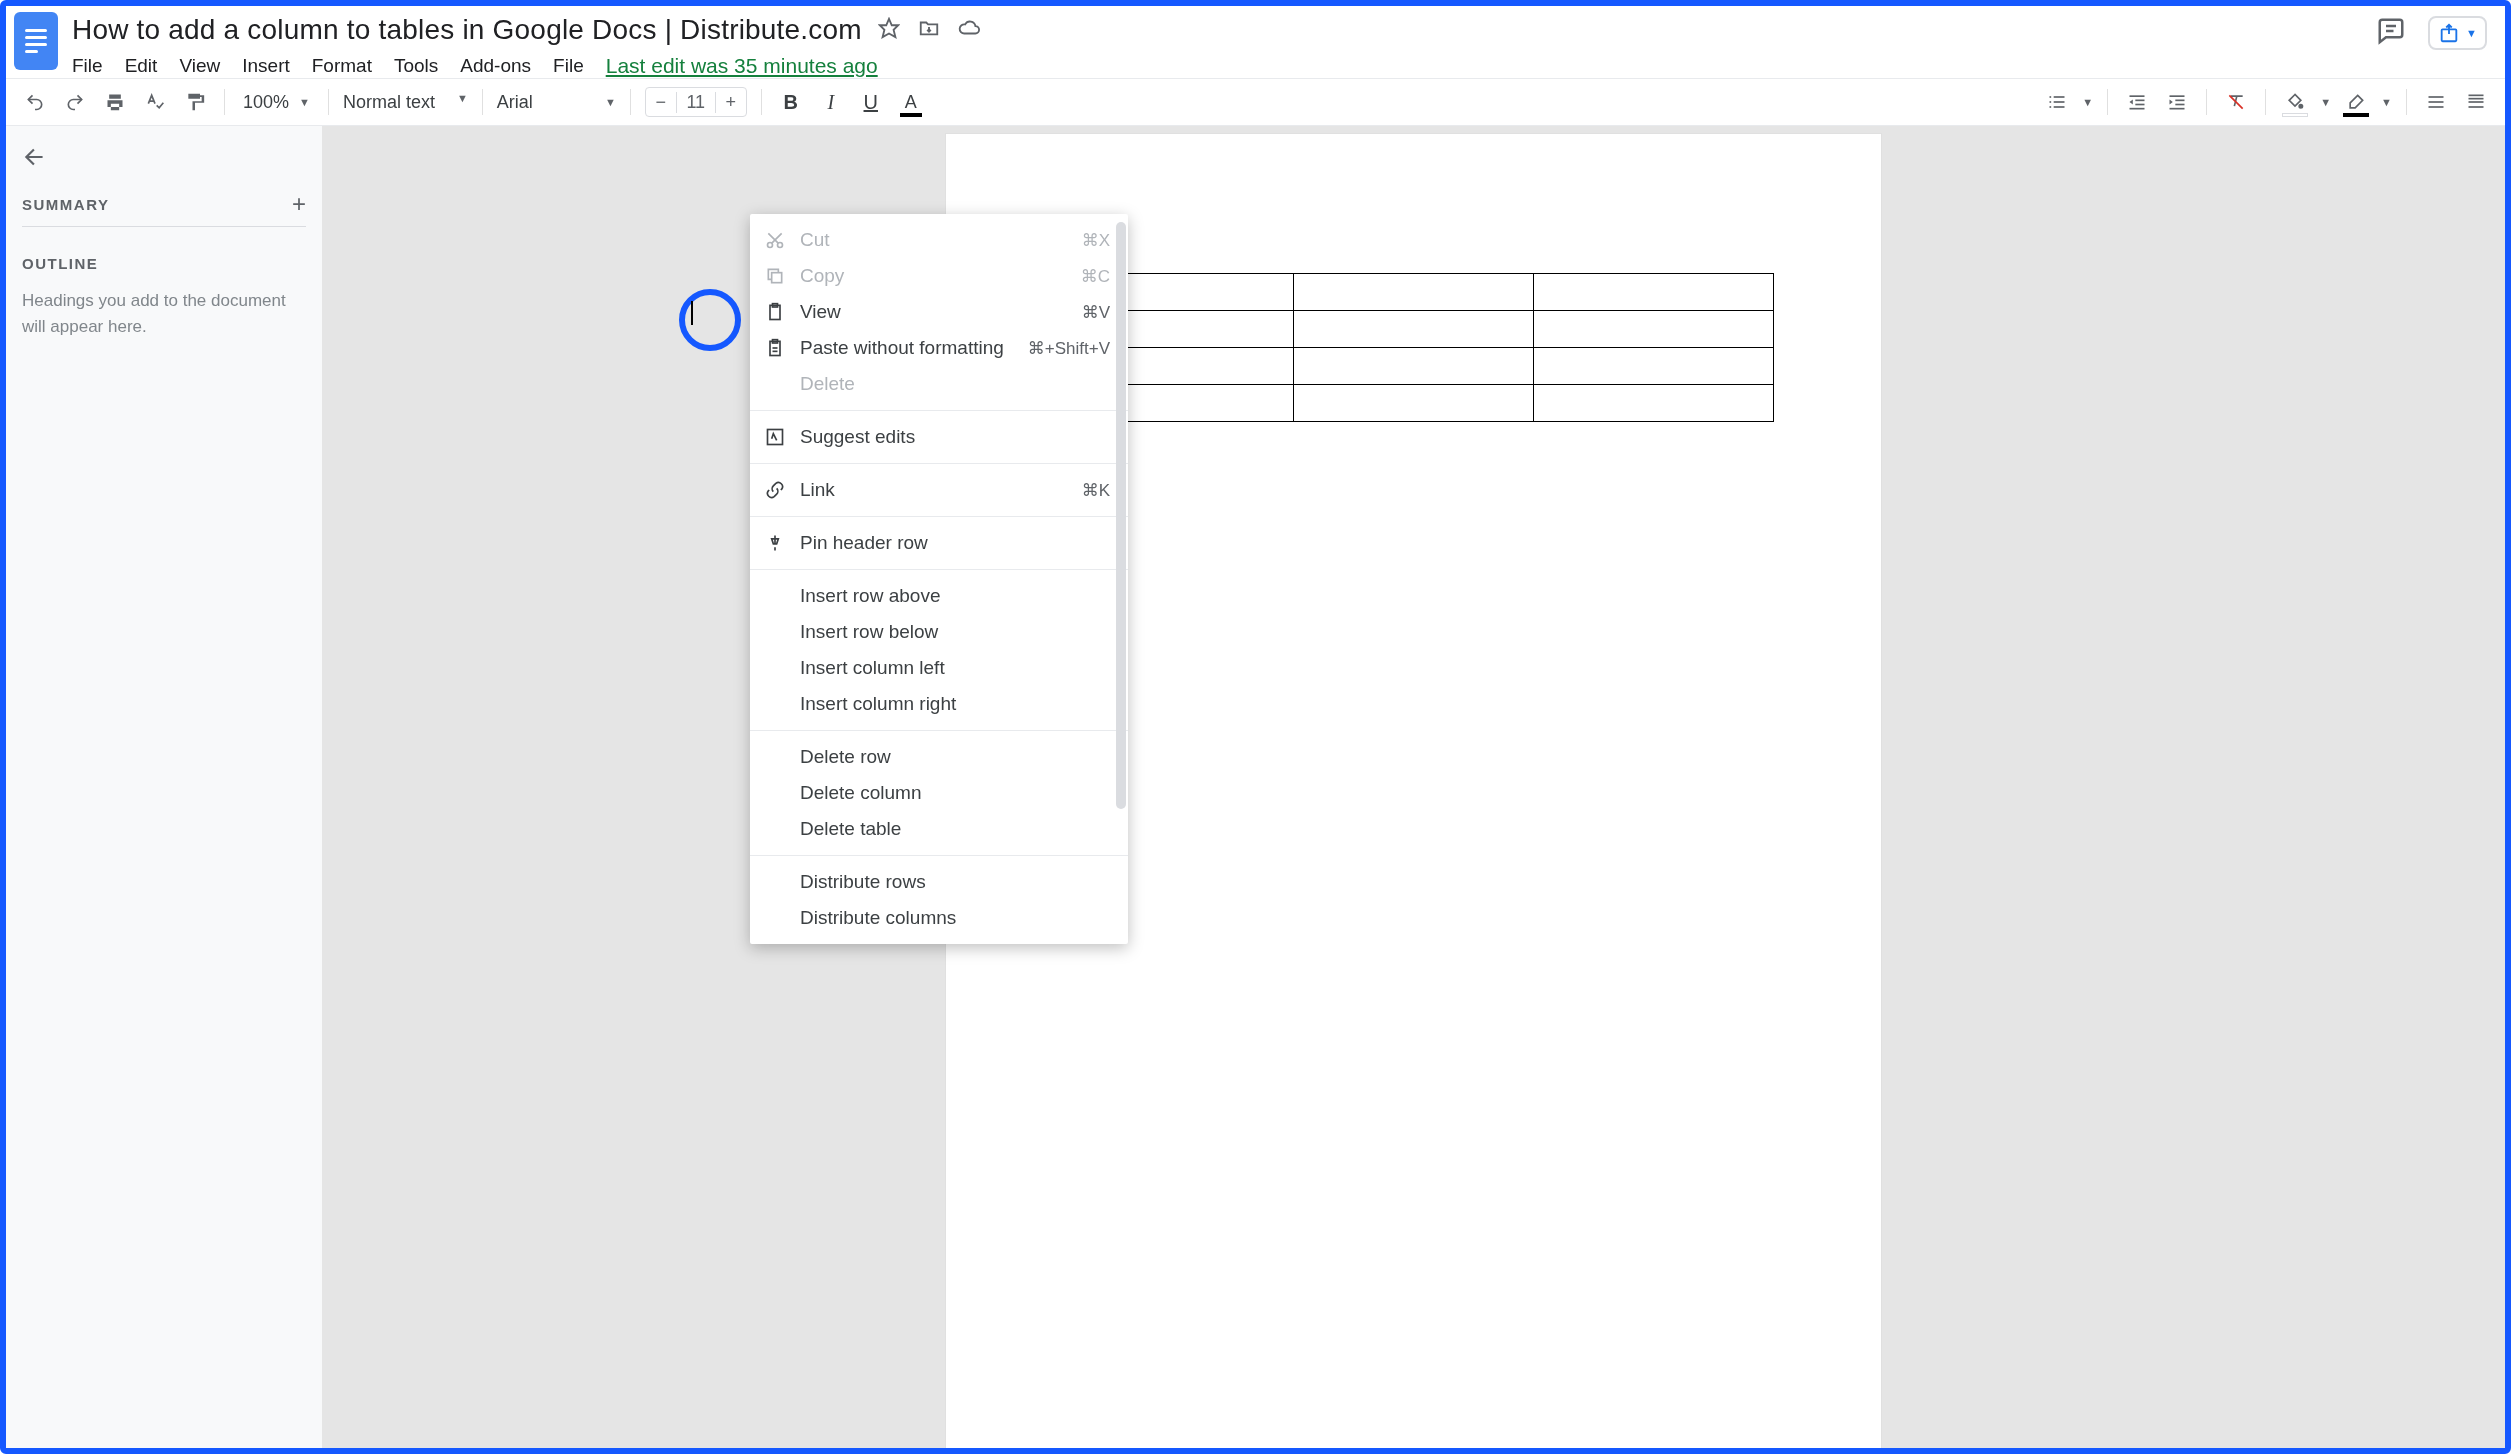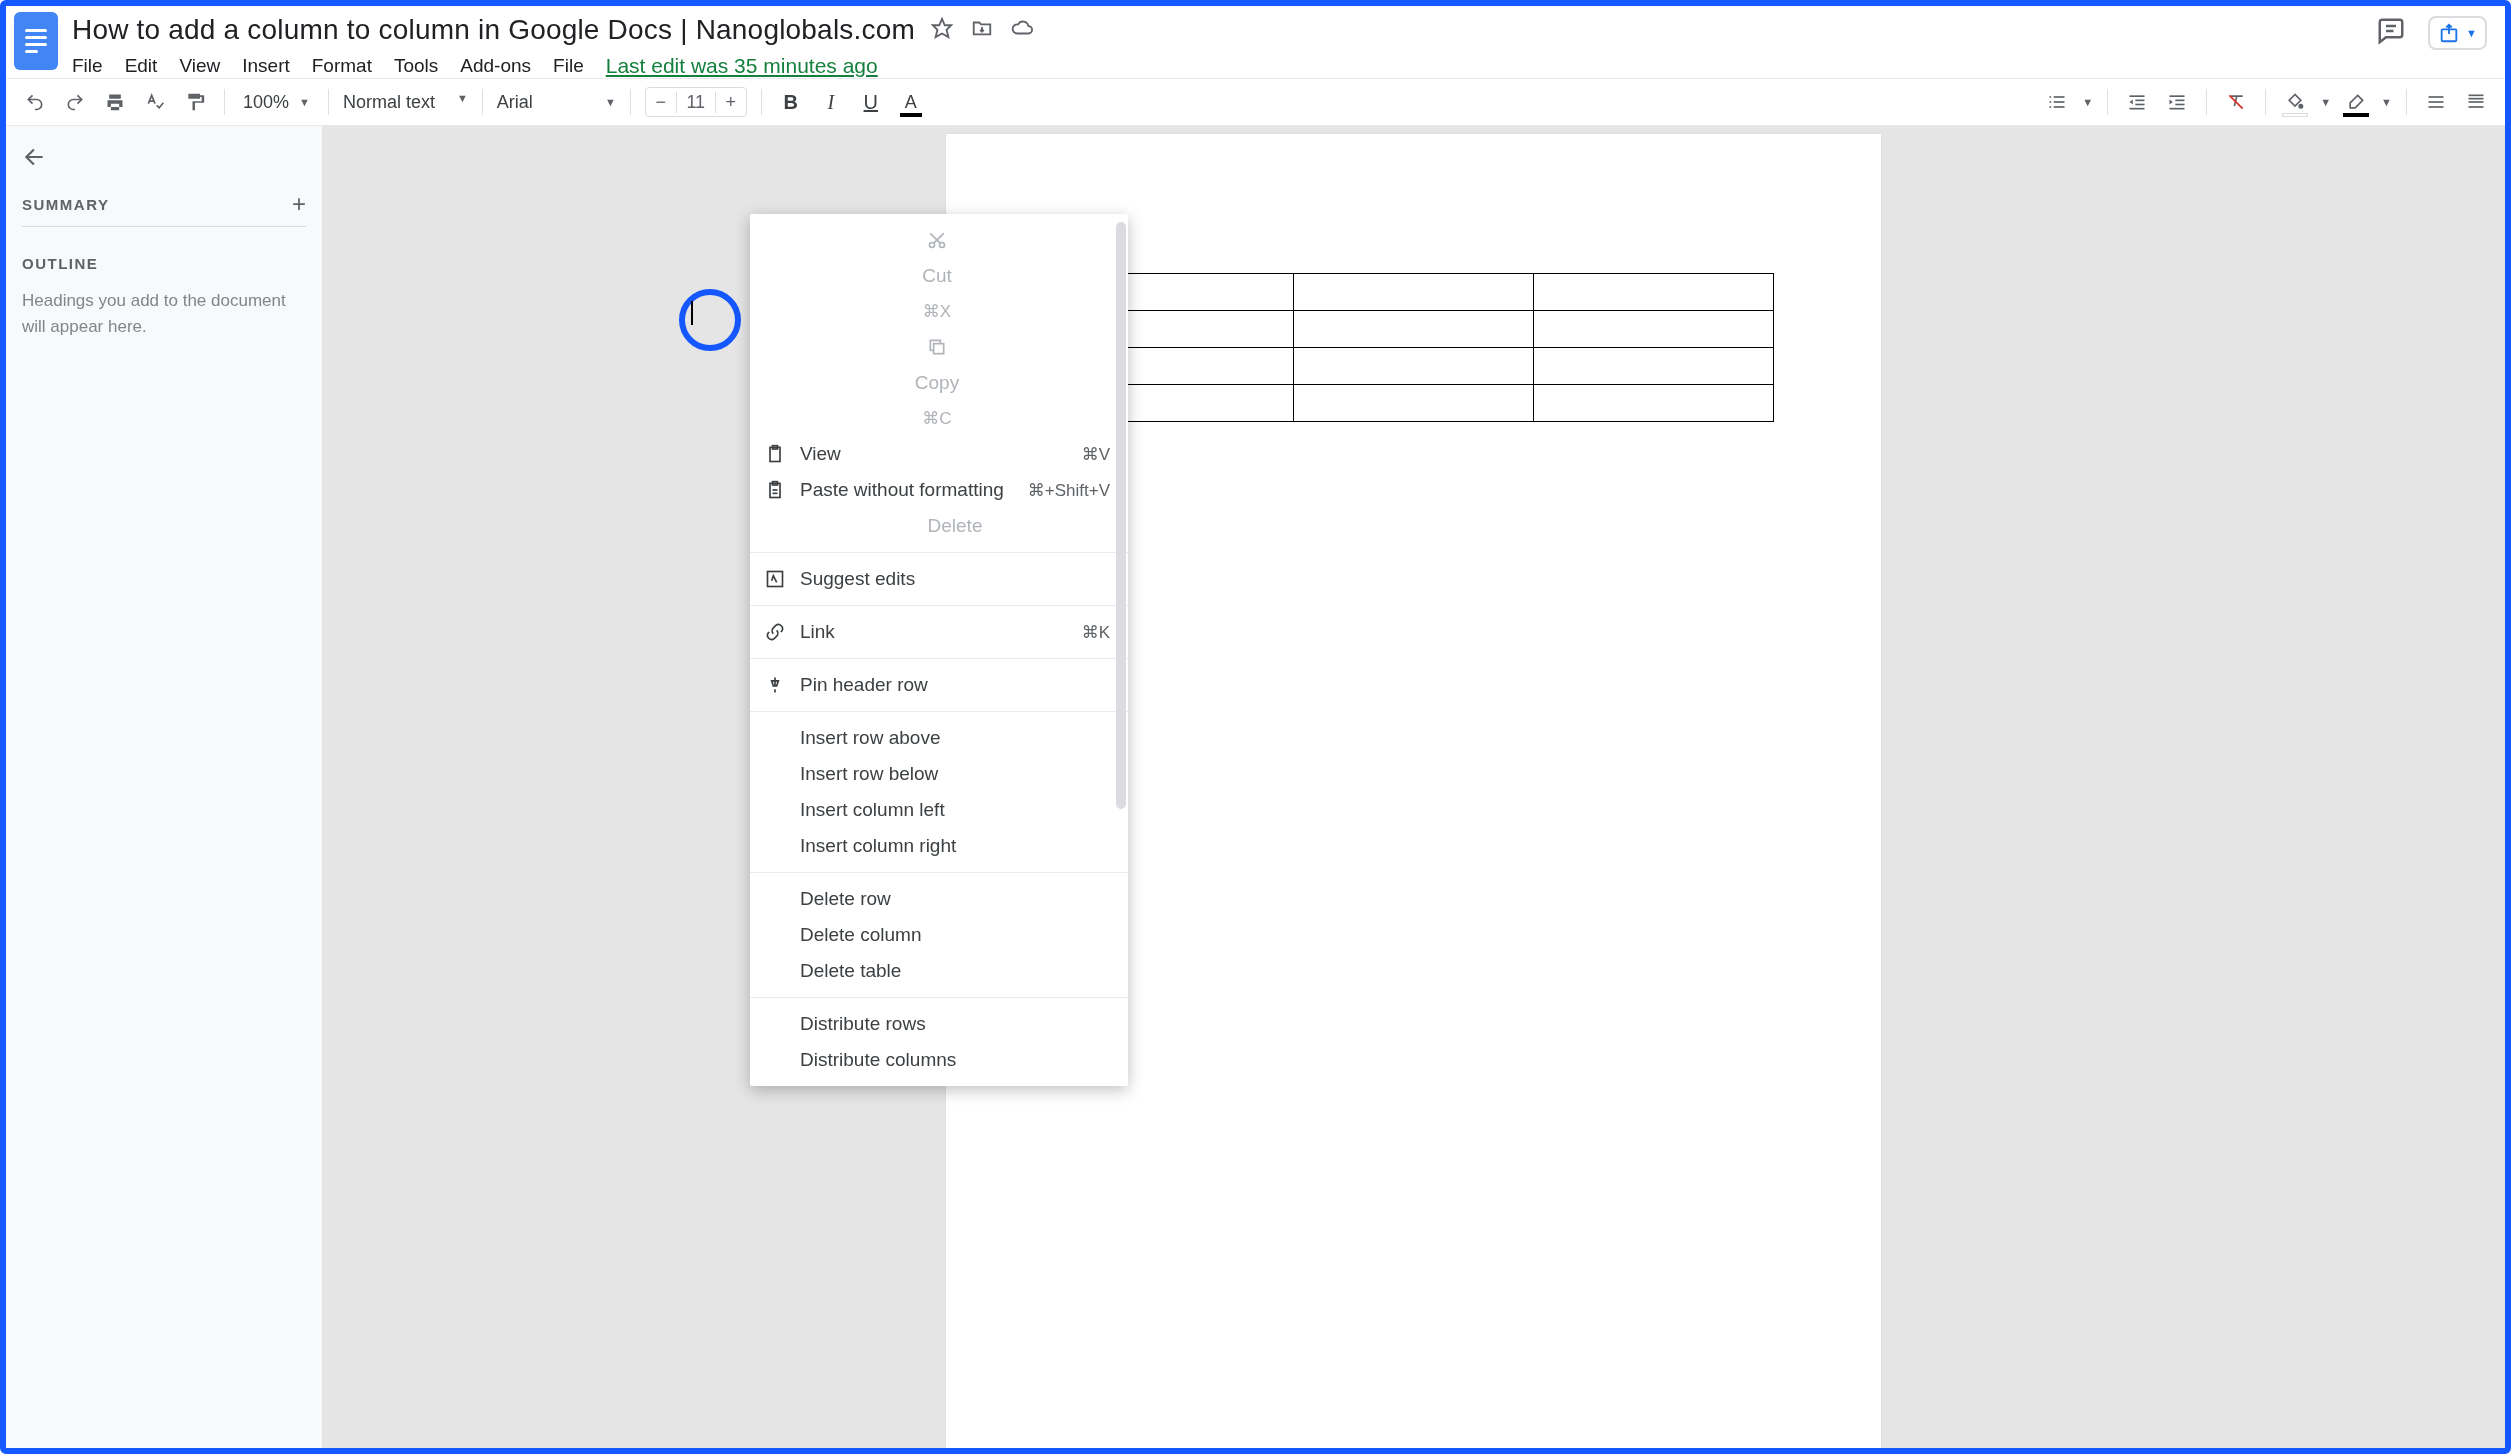--- a/index.html
+++ b/index.html
@@ -145,21 +145,21 @@
   .context-menu .scrollbar {
     position: absolute; right: 2px; top: 8px; width: 10px; height: 587px;
     background: #dadce0; border-radius: 5px;
   }
   .cm-item {
     display: flex; align-items: center;
     padding: 7px 18px 7px 14px;
     gap: 14px;
     cursor: pointer;
   }
-  .cm-item.disabled { color: #b0b4b9; cursor: default; flex-direction: column;}
+  .cm-item.disabled { color: #b0b4b9; cursor: default;}
   .cm-icon { width: 22px; height: 22px; flex-shrink: 0; display:flex; align-items:center; justify-content:center;}
   .cm-icon svg { width: 20px; height: 20px; }
   .cm-label { flex: 1; }
   .cm-shortcut { color: #5f6368; font-size: 17px;}
   .cm-item.disabled .cm-shortcut { color: #b0b4b9; }
   .cm-divider { height: 1px; background: #e8eaed; margin: 8px 0; }
   .cm-item.noicon { padding-left: 50px; }
 </style>
 </head>
 <body>
@@ -170,21 +170,21 @@
     <div class="docs-logo">
       <div class="docs-logo-lines">
           <span></span>
           <span></span>
           <span></span>
           <span></span>
         </div>
     </div>
     <div class="title-col">
       <div class="title-row">
-        <div class="doc-title">How to add a column to column in Google Docs | Nanoglobals.com</div>
+        <div class="doc-title">How to add a column to tables in Google Docs | Distribute.com</div>
         <div class="title-icons">
           <span>
             <svg viewBox="0 0 24 24" fill="none" stroke="currentColor" stroke-width="2">
                 <polygon points="12 2 15 9 22 9 17 14 19 22 12 18 5 22 7 14 2 9 9 9"></polygon>
               </svg>
           </span>
           <span>
             <svg viewBox="0 0 24 24" fill="none" stroke="currentColor" stroke-width="2">
                 <path d="M3 6h6l2 2h10v11H3z"></path>
                 <path d="M12 11v5m-2-2 2 2 2-2"></path>

